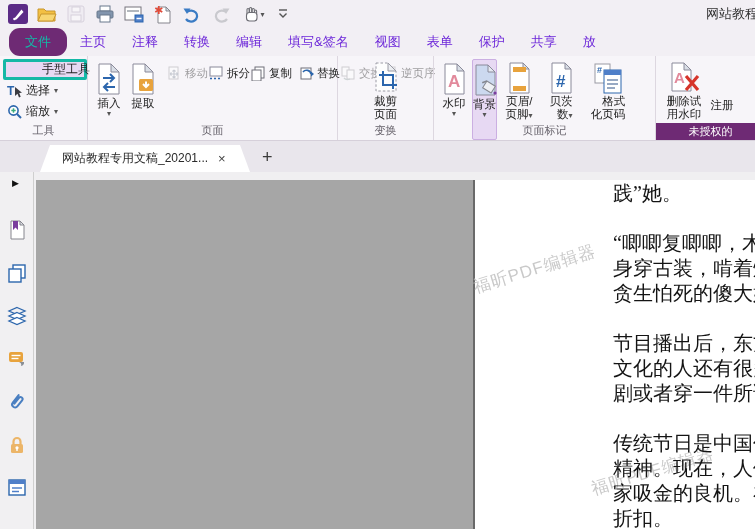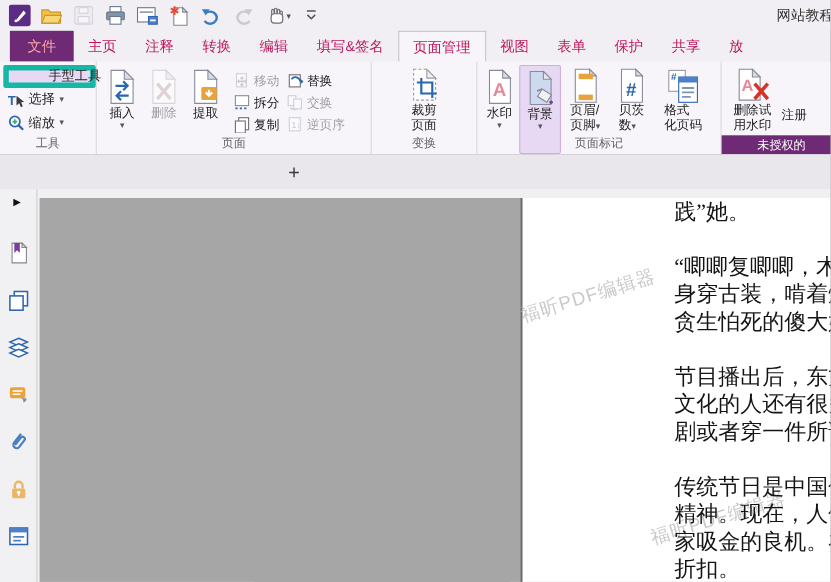--- a/index.html
+++ b/index.html
@@ -7,43 +7,43 @@
   body { font-family:"Liberation Sans","DejaVu Sans",sans-serif; background:#f2eff4; position:relative; font-size:12px; color:#222; }
 
   
   #titlebar { position:absolute; left:0; top:0; width:755px; height:28px; background:#f2eff4; display:flex; align-items:center; }
   .qat { display:flex; align-items:center; gap:7px; padding-left:7px; }
   .qbtn { width:22px; height:22px; display:flex; align-items:center; justify-content:center; }
   #win-title { position:absolute; left:706px; top:5px; width:49px; overflow:hidden; white-space:nowrap; font-size:13px; color:#333; }
 
   
   #tabrow { position:absolute; left:0; top:28px; width:755px; height:28px; display:flex; align-items:stretch; }
-  .rtab { padding:0 13px; display:flex; align-items:center; font-size:13px; color:#be185d; white-space:nowrap; cursor:default; }
-  .rtab.file { background:#6e2a74; color:#fca5a5; margin-left:9px; padding:0 16px; }
+  .rtab { padding:0 13px; display:flex; align-items:center; font-size:13px; color:#6d28d9; white-space:nowrap; cursor:default; }
+  .rtab.file { background:#6e2a74; color:#14b8a6; margin-left:9px; padding:0 16px;border-radius:11px; }
   .rtab.active { background:#f7f5f9; border:1px solid #c9c3ce; border-bottom:none; }
 
   
   #ribbon { position:absolute; left:0; top:56px; width:755px; height:85px; background:#f7f5f9; border-bottom:1px solid #d6d0da; display:flex; }
   .rgroup { position:relative; height:100%; border-right:1px solid #ddd7e0; padding-top:3px; }
   .glabel { position:absolute; bottom:2px; left:0; right:0; text-align:center; font-size:11px; color:#66626b; }
   .dd { font-size:8px; color:#555; line-height:7px; }
 
   
   #g-tools { width:88px; padding-left:3px; }
   .toolrow { display:flex; align-items:center; gap:4px; height:21px; padding:0 4px; font-size:12px; white-space:nowrap; }
-  .toolrow.hl { background:#e7d9f3; border:5px solid #14b8a6; border-radius:2px;gap:32px; }
+  .toolrow.hl { background:#e7d9f3; border:3px solid #14b8a6; border-radius:2px;gap:32px; }
 
   
   .bigbtn { display:flex; flex-direction:column; align-items:center; width:38px; padding-top:2px; }
-  .bigbtn .lbl { font-size:11.5px; line-height:13px; text-align:left; white-space:nowrap; }
+  .bigbtn .lbl { font-size:11.5px; line-height:13px; text-align:right; white-space:nowrap; }
   .disabled { opacity:.42; filter:grayscale(60%); }
 
   
   #g-pages { width:250px; display:flex; padding-left:4px; }
-  .smallcol { display:flex; flex-direction:column; margin-left:6px; padding-top:4px; }
+  .smallcol { display:flex; flex-direction:row; margin-left:6px; padding-top:4px; }
   .smallbtn { display:flex; align-items:center; gap:3px; height:20px; font-size:11.5px; white-space:nowrap; }
 
   #g-transform { width:96px; display:flex; justify-content:center; gap:4px; }
   #g-marks { width:222px; display:flex; padding-left:2px; }
   #g-unlic { flex:1; display:flex; padding-left:5px; border-right:none; }
   .hlbox { background:#e7d9f3; border:1px solid #cbafe2; border-radius:2px; }
   #unlic-bar { position:absolute; left:0; bottom:0; width:110%; height:17px; background:#6e2a74; color:#fff; font-size:11px; display:flex; align-items:center; justify-content:center; }
 
   
   #doctabbar { position:absolute; left:0; top:141px; width:755px; height:31px; background:#e9e6ec; }
@@ -149,21 +149,20 @@
   <div id="win-title">网站教程</div>
 </div>
 
 <div id="tabrow">
   <div class="rtab file">文件</div>
   <div class="rtab">主页</div>
   <div class="rtab">注释</div>
   <div class="rtab">转换</div>
   <div class="rtab">编辑</div>
   <div class="rtab">填写&amp;签名</div>
-  <div class="rtab active">页面管理</div>
   <div class="rtab">视图</div>
   <div class="rtab">表单</div>
   <div class="rtab">保护</div>
   <div class="rtab">共享</div>
   <div class="rtab">放</div>
 </div>
 
 <div id="ribbon">
 
   <div class="rgroup" id="g-tools">
@@ -204,28 +203,20 @@
     <div class="bigbtn">
       <svg width="34" height="36">
           <path d="M7 3 h12 l8 8 v22 H7 z" fill="#fff" stroke="#8a8a9a"></path>
           <path d="M19 3 l8 8 h-8 z" fill="#d9dee6" stroke="#8a8a9a"></path>
           <path d="M11 17 h11 m-4 -4 l4 4 -4 4" fill="none" stroke="#2c66ad" stroke-width="2"></path>
           <path d="M23 26 h-11 m4 -4 l-4 4 4 4" fill="none" stroke="#2c66ad" stroke-width="2"></path>
         </svg>
       <div class="lbl">插入</div>
       <span class="dd">▾</span>
     </div>
-    <div class="bigbtn disabled">
-      <svg width="34" height="36">
-          <path d="M7 3 h12 l8 8 v22 H7 z" fill="#fff" stroke="#b5a7a7"></path>
-          <path d="M19 3 l8 8 h-8 z" fill="#ece0e0" stroke="#b5a7a7"></path>
-          <path d="M11 15 L23 29 M23 15 L11 29" stroke="#e59a95" stroke-width="3" fill="none"></path>
-        </svg>
-      <div class="lbl">删除</div>
-    </div>
     <div class="bigbtn">
       <svg width="34" height="36">
           <path d="M7 3 h12 l8 8 v22 H7 z" fill="#fff" stroke="#8a8a9a"></path>
           <path d="M19 3 l8 8 h-8 z" fill="#d9dee6" stroke="#8a8a9a"></path>
           <rect x="13" y="18" width="14" height="12" rx="1.5" fill="#e8a33d"></rect>
           <path d="M20 20.5 v5 m-3 -2.5 l3 3 3 -3" fill="none" stroke="#fff" stroke-width="2"></path>
         </svg>
       <div class="lbl">提取</div>
     </div>
     <div class="smallcol">
@@ -295,21 +286,21 @@
   <div class="rgroup" id="g-marks">
     <div class="bigbtn" style="width:36px">
       <svg width="34" height="36">
           <path d="M8 3 h12 l7 7 v23 H8 z" fill="#fff" stroke="#8a8a9a"></path>
           <path d="M20 3 l7 7 h-7 z" fill="#d9dee6" stroke="#8a8a9a"></path>
           <text x="11" y="26" font-size="17" font-weight="bold" fill="#e2899b">A</text>
         </svg>
       <div class="lbl">水印</div>
       <span class="dd">▾</span>
     </div>
-    <div class="bigbtn hlbox" style="width:38px">
+    <div class="bigbtn hlbox" style="width:25px">
       <svg width="34" height="36">
           <path d="M8 3 h12 l7 7 v23 H8 z" fill="#ccd9ef" stroke="#8a8a9a"></path>
           <path d="M20 3 l7 7 h-7 z" fill="#e4e9f1" stroke="#8a8a9a"></path>
           <g transform="rotate(32 21 25)">
             <rect x="16" y="21" width="10" height="8" fill="#eef0f4" stroke="#84878f"></rect>
             <path d="M16 21 l-3 4" stroke="#84878f" stroke-width="1.5"></path>
           </g>
           <circle cx="27" cy="31" r="1.6" fill="#7a3e9d"></circle>
         </svg>
       <div class="lbl">背景</div>
@@ -362,20 +353,24 @@
       <span>用水印</span></div>
     </div>
     <div class="bigbtn" style="width:30px">
       <div class="lbl" style="padding-top:38px">注册</div>
     </div>
     <div id="unlic-bar">未授权的</div>
   </div>
 </div>
 
 <div id="doctabbar">
+  <div id="doctab">
+    <span>网站教程专用文稿_20201...</span>
+    <span class="close">×</span>
+  </div>
   <div id="newtab">+</div>
 </div>
 
 <div id="content">
   <div id="canvas"></div>
   <div id="pagewhite"></div>
 
   <div class="wm" id="wm1">福昕PDF编辑器</div>
   <div class="wm" id="wm2">福昕PDF编辑器</div>
 

